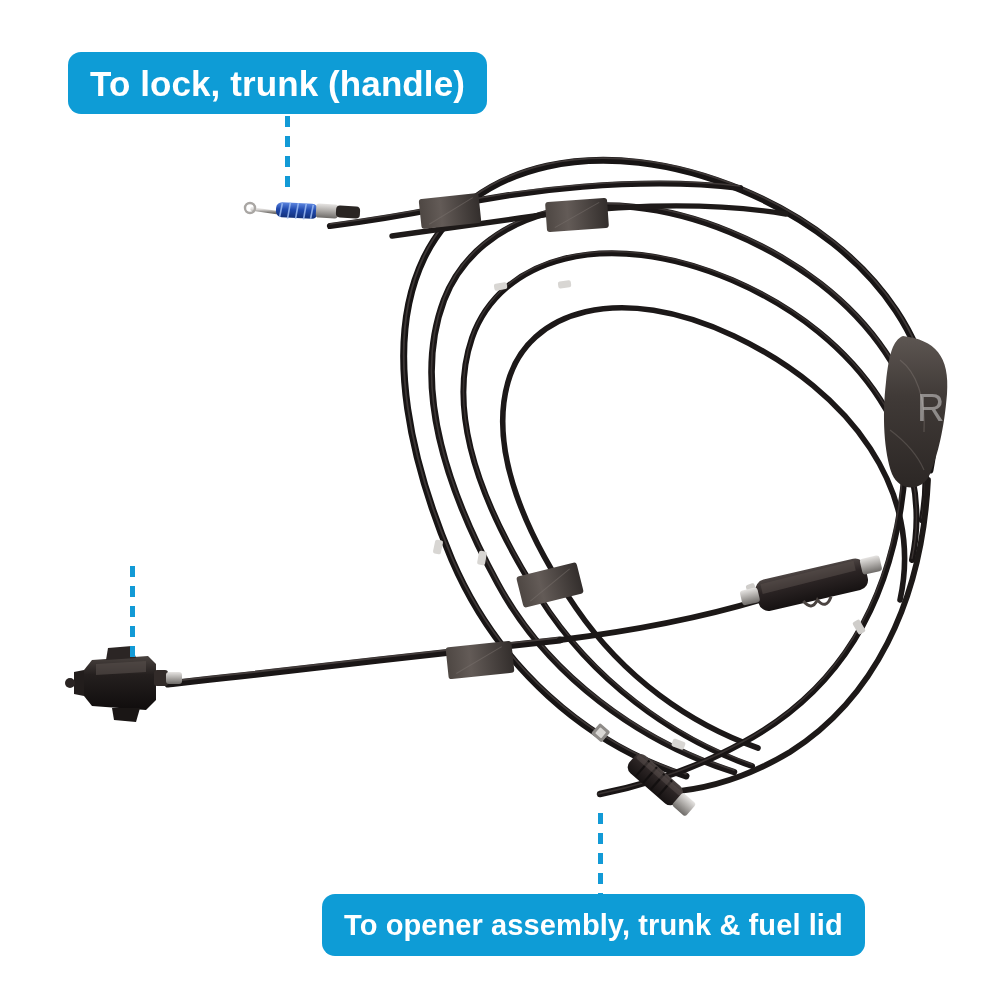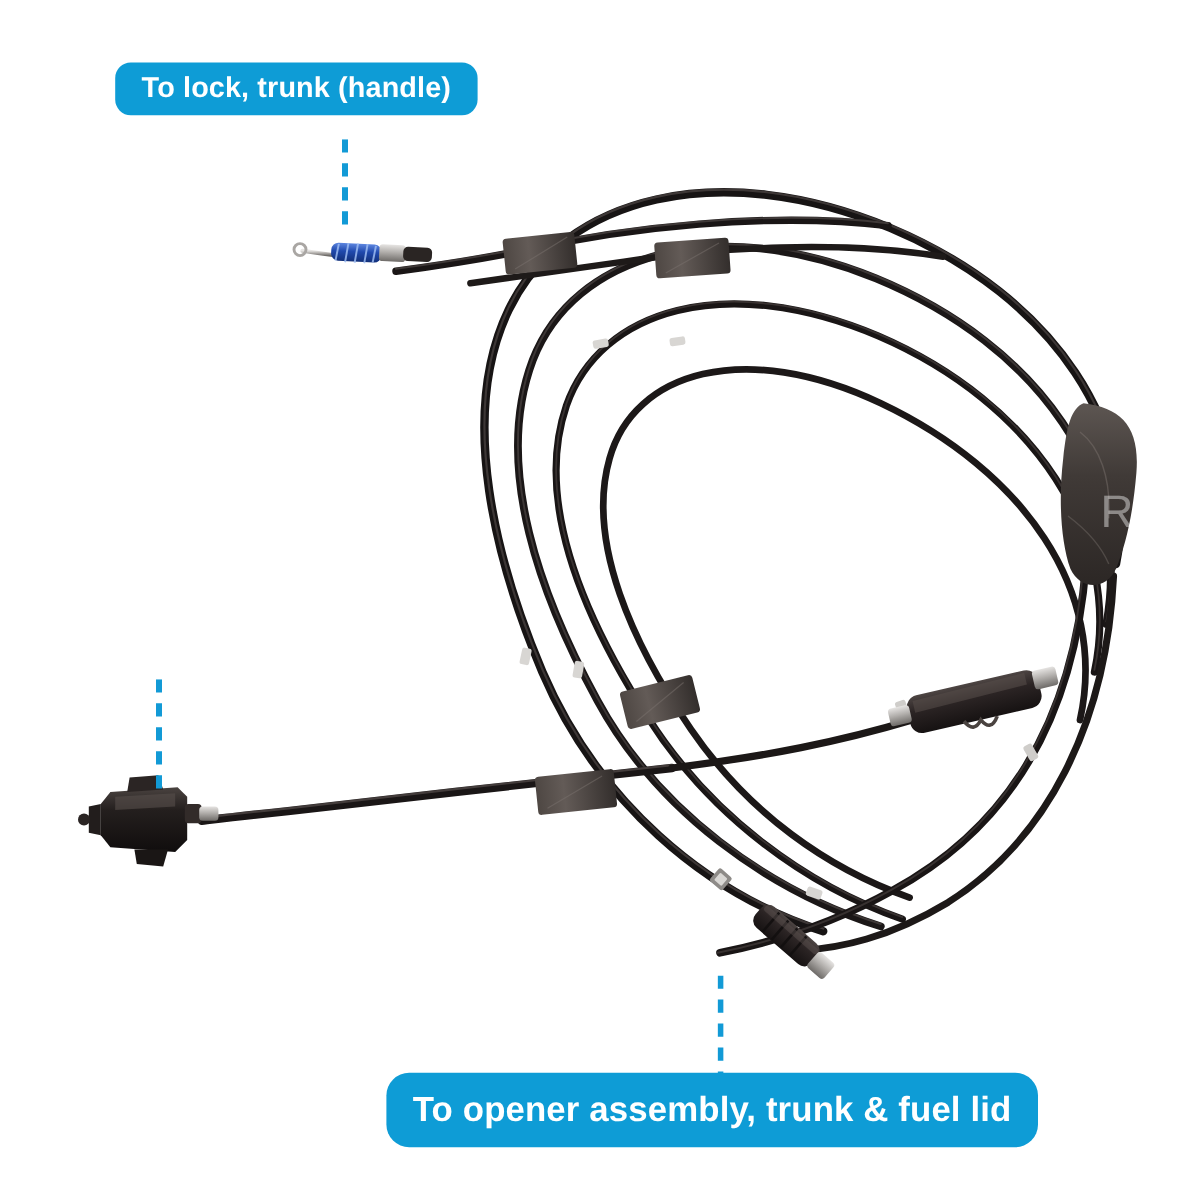--- a/index.html
+++ b/index.html
@@ -39,51 +39,49 @@
     font-weight: bold;
     letter-spacing: 0.1px;
     white-space: nowrap;
     line-height: 1;
     padding: 0 22px;
     user-select: none;
   }
   #callout-lock {
     left: 68px;
     top: 52px;
-    height: 44px;
-    font-size: 24px;
-    margin-left: 28px;
+    height: 62px;
+    font-size: 35px;
   }
   #callout-seal {
     left: 20px;
     top: 503px;
     height: 60px;
     font-size: 28px;
   }
   #callout-opener {
     left: 322px;
     top: 894px;
     height: 62px;
     font-size: 29px;
-    border-radius: 19px;
   }
   
   .leader {
     position: absolute;
     width: 5px;
   }
   #leader-lock  { left: 285px; top: 116px; height: 78px; }
   #leader-seal  { left: 130px; top: 566px; height: 98px; }
   #leader-opener{ left: 598px; top: 813px; height: 82px; }
 
   
   #watermark {
     position: absolute;
     left: 917px;
-    top: 406px;
+    top: 387px;
     font-family: "Liberation Sans", sans-serif;
     font-size: 38px;
     color: rgba(255,255,255,0.42);
     letter-spacing: 1px;
     user-select: none;
     pointer-events: none;
   }
 </style>
 </head>
 <body>

